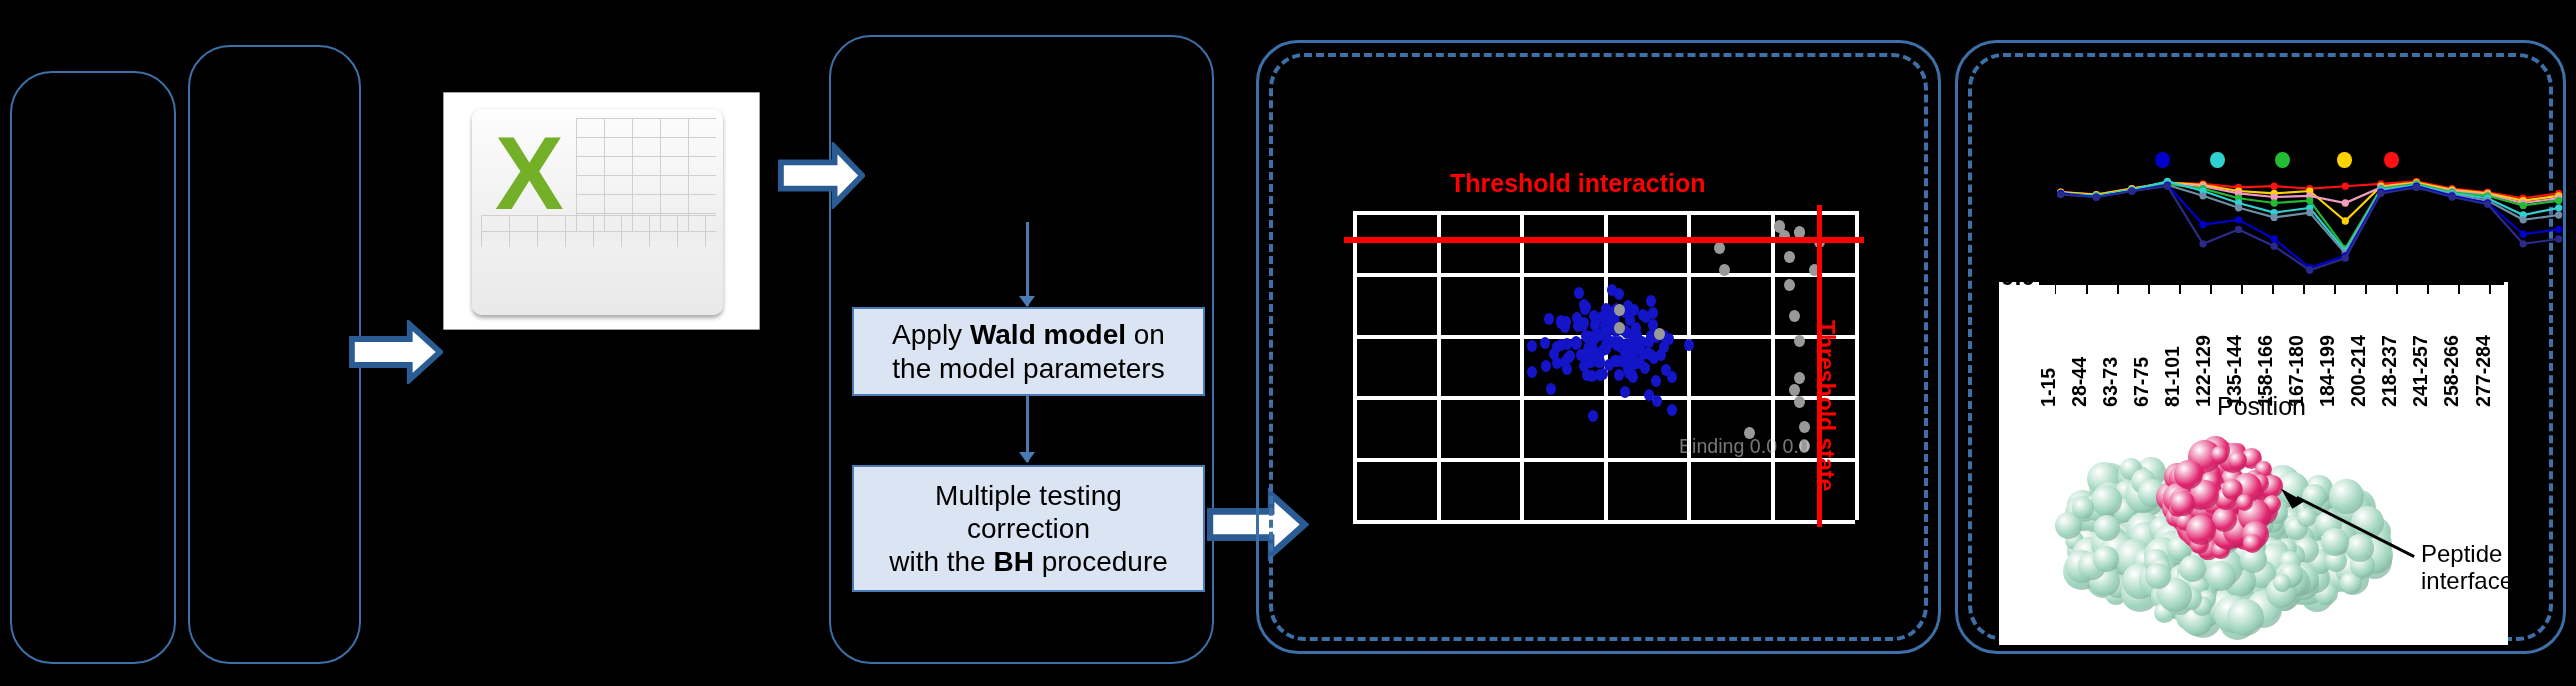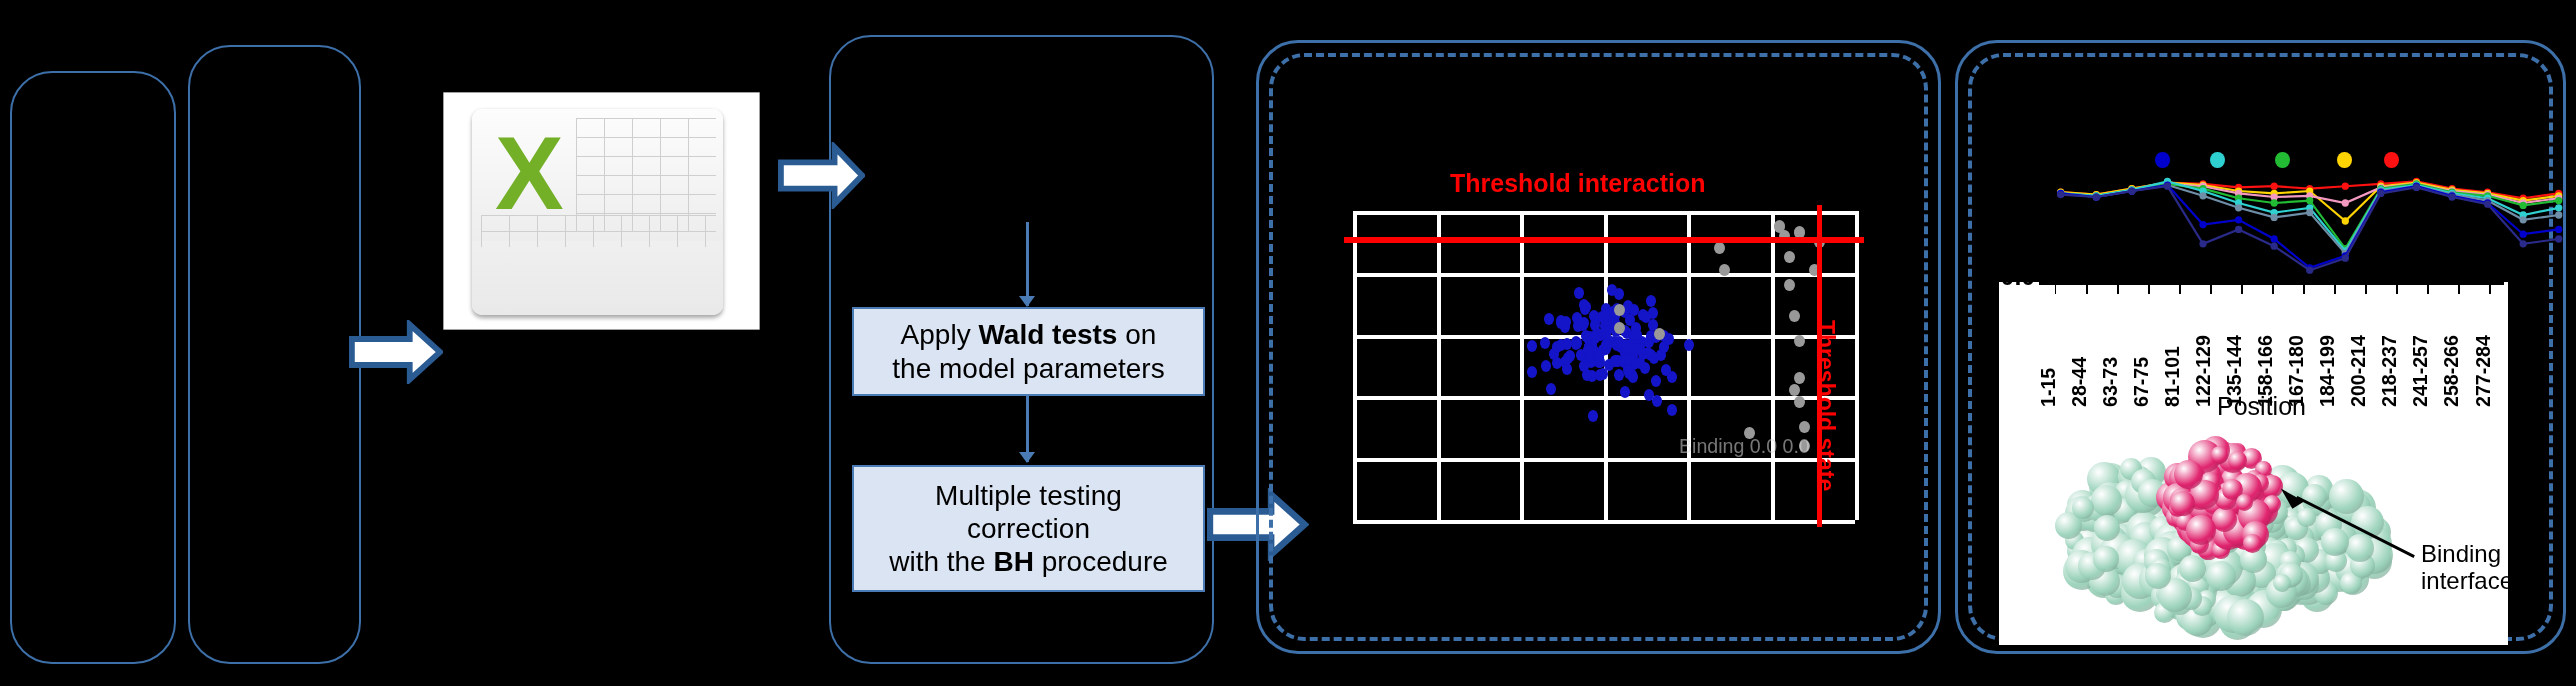--- a/index.html
+++ b/index.html
@@ -99,21 +99,21 @@
     <svg width="87" height="67" viewBox="0 0 120 92">
       <polygon points="4,28 78,28 78,7 116,46 78,85 78,64 4,64" fill="#ffffff" stroke="#2a5b93" stroke-width="8" stroke-linejoin="miter"></polygon>
     </svg>
   </div>
 
   <div class="connector" style="left:1026px;top:222px;height:84px;">
     <div class="head"></div>
   </div>
 
   <div class="pbox" style="left:852px;top:307px;width:353px;height:89px;font-size:28px;">
-    <span>Apply <b>Wald tests</b> on<br>the model parameters</span>
+    <span>Apply <b>Wald model</b> on<br>the model parameters</span>
   </div>
   <div class="connector" style="left:1026px;top:395px;height:67px;">
     <div class="head"></div>
   </div>
 
   <div class="pbox" style="left:852px;top:465px;width:353px;height:127px;font-size:28px;">
     <span>Multiple testing<br>correction<br>with the <b>BH</b> procedure</span>
   </div>
 
   <div class="arrow" style="left:1207px;top:488px;width:102px;height:73px;">
@@ -1032,18 +1032,18 @@
         <div class="blob" style="left: 179px; top: 70px; width: 17px; height: 17px; background: radial-gradient(circle at 34% 30%, rgb(255, 255, 255) 0%, rgb(224, 36, 110) 58%, rgba(0, 0, 0, 0.28) 100%);"></div>
         <div class="blob" style="left: 119px; top: 45px; width: 18.3px; height: 18.3px; background: radial-gradient(circle at 34% 30%, rgb(255, 255, 255) 0%, rgb(224, 36, 110) 58%, rgba(0, 0, 0, 0.28) 100%);"></div>
         <div class="blob" style="left: 117px; top: 36px; width: 29px; height: 29px; background: radial-gradient(circle at 34% 30%, rgb(255, 255, 255) 0%, rgb(224, 36, 110) 58%, rgba(0, 0, 0, 0.28) 100%);"></div>
         <div class="blob" style="left: 113px; top: 67px; width: 24.6px; height: 24.6px; background: radial-gradient(circle at 34% 30%, rgb(255, 255, 255) 0%, rgb(224, 36, 110) 58%, rgba(0, 0, 0, 0.28) 100%);"></div>
       </div>
 
     <svg style="position:absolute;left:276px;top:202px;" width="145" height="80" viewBox="0 0 200 110">
       <line x1="192" y1="100" x2="30" y2="18" stroke="#000" stroke-width="4"></line>
       <polygon points="8,6 40,24 24,34" fill="#000"></polygon>
     </svg>
-    <div class="annot" style="left:422px;top:259px;font-size:24px;">Binding
+    <div class="annot" style="left:422px;top:259px;font-size:24px;">Peptide
 interface</div>
   </div>
 
 </div>
 
 
 </body></html>

